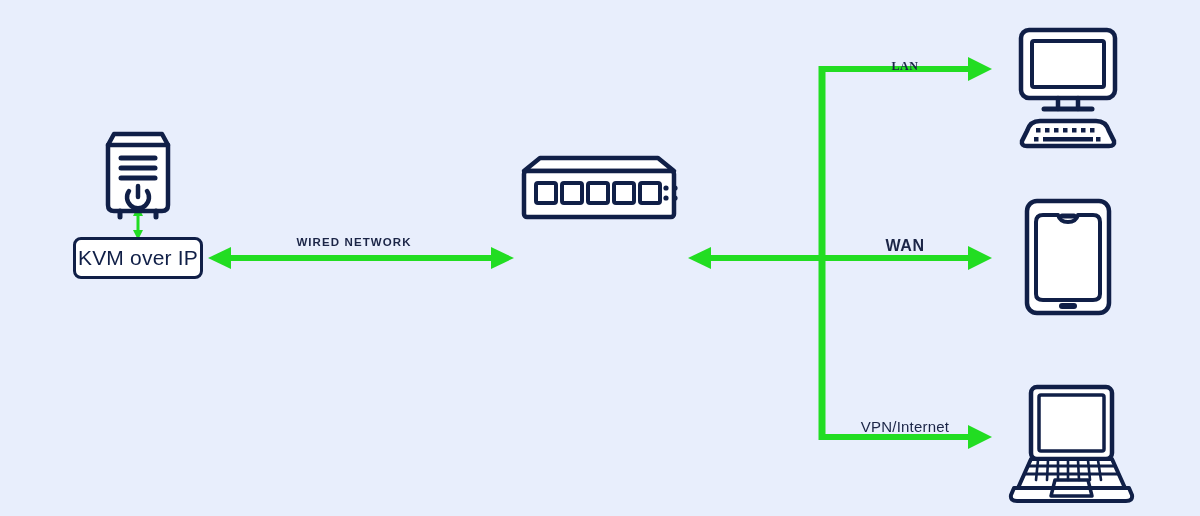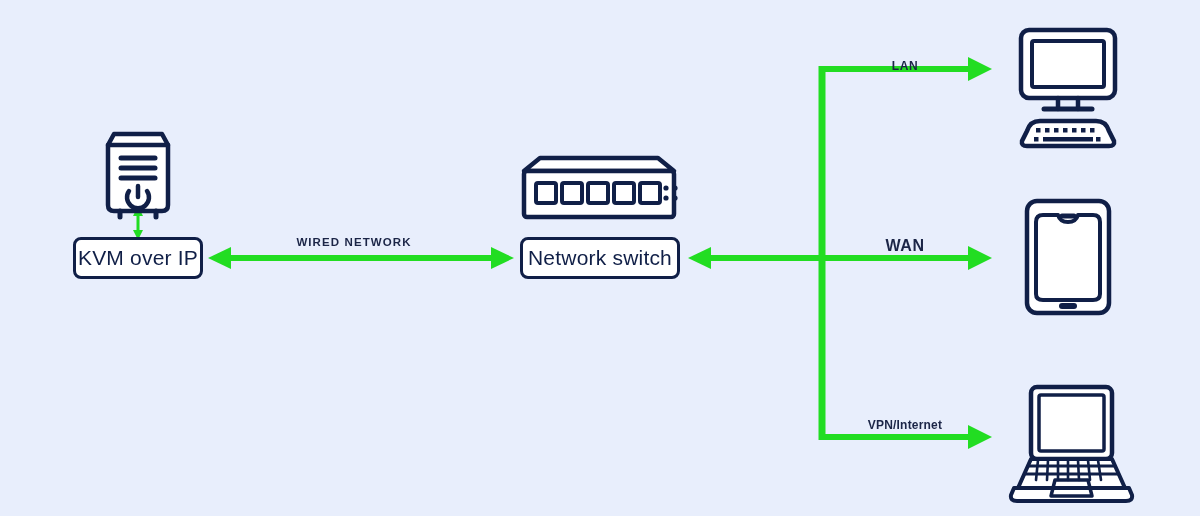--- a/index.html
+++ b/index.html
@@ -72,35 +72,36 @@
     font-weight: 700;
     letter-spacing: 1.1px;
   }
   #edge-label-lan {
     left: 860px;
     top: 59px;
     width: 90px;
     font-size: 12px;
     font-weight: 700;
     letter-spacing: 0.6px;
+    font-family: Liberation Serif, serif;
   }
   #edge-label-wan {
     left: 860px;
     top: 237px;
     width: 90px;
     font-size: 16px;
     font-weight: 700;
     letter-spacing: 0.6px;
   }
   #edge-label-vpn-internet {
     left: 845px;
     top: 418px;
     width: 120px;
-    font-size: 12px;
-    font-weight: 700;
+    font-size: 15px;
+    font-weight: 400;
     letter-spacing: 0.2px;
   }
 </style>
 </head>
 <body>
 
 <div id="diagram-root">
 
   <svg id="diagram-svg" viewBox="0 0 1200 516">
 
@@ -211,21 +212,20 @@
         <line x1="88" y1="76" x2="90" y2="96"></line>
         <line x1="98" y1="76" x2="101" y2="96"></line>
       </g>
       <path d="M14 104 L129 104 L132 111 Q133 117 126 117 L17 117 Q10 117 11 111 Z" fill="#ffffff" stroke-width="4"></path>
       <path d="M55 96 L88 96 L92 112 L51 112 Z" stroke-width="3.5"></path>
     </g>
   </svg>
 
   <div class="node-label" id="label-kvm-over-ip">KVM over IP</div>
 
-  <div class="node-label" id="label-network-switch">Network switch</div>
 
   <div class="edge-label" id="edge-label-wired-network">WIRED NETWORK</div>
 
   <div class="edge-label" id="edge-label-lan">LAN</div>
 
   <div class="edge-label" id="edge-label-wan">WAN</div>
 
   <div class="edge-label" id="edge-label-vpn-internet">VPN/Internet</div>
 
 </div>

